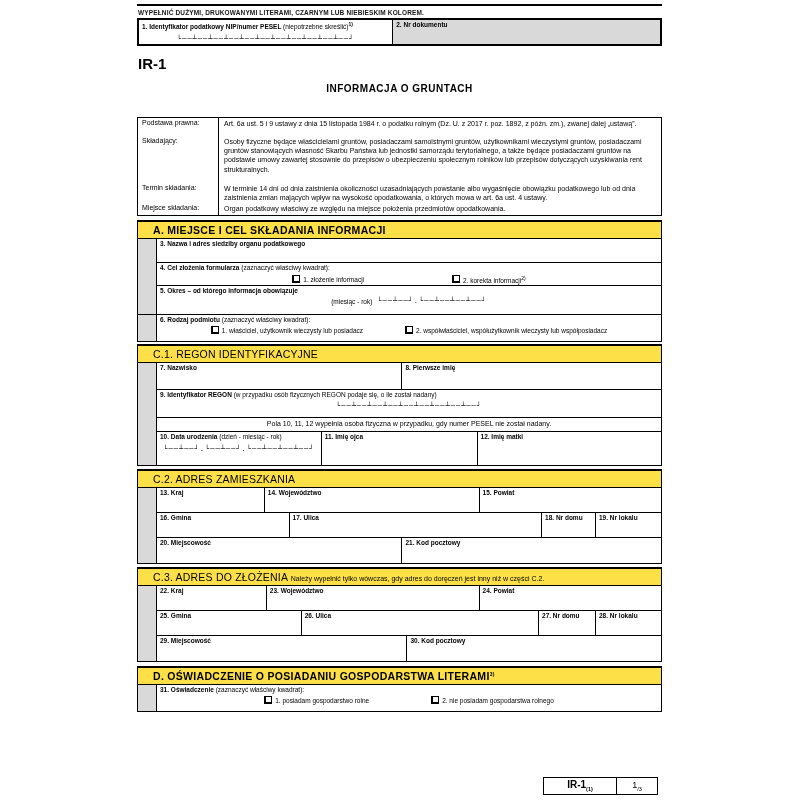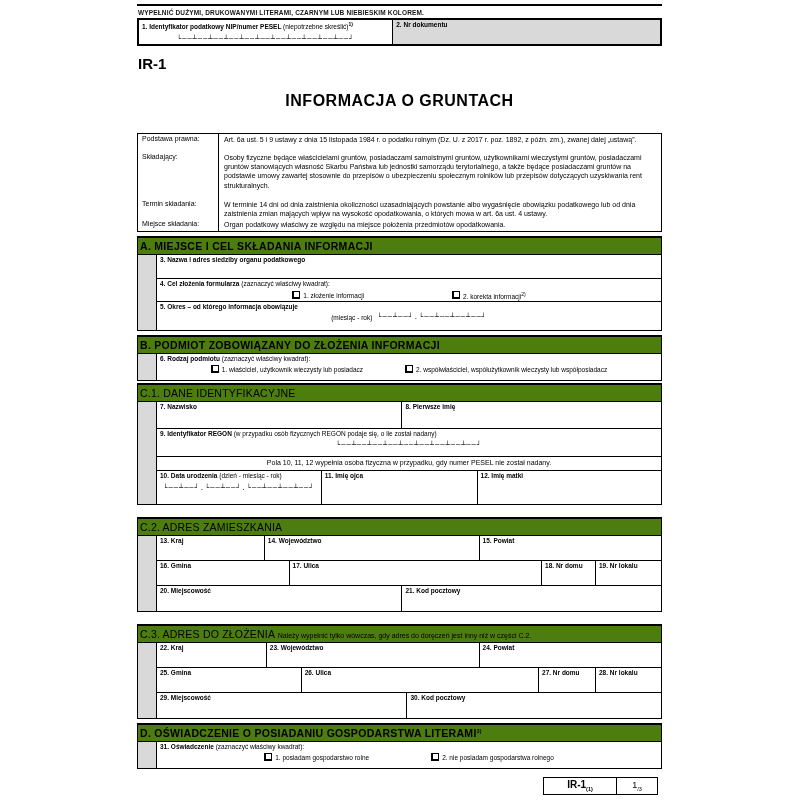--- a/index.html
+++ b/index.html
@@ -16,36 +16,36 @@
   .hcell2 { flex:1; background:#d9d9d9; padding:1px 3px; }
 
   .flabel { font-size:6.5px; font-weight:700; line-height:1.2; }
   .flabel .norm { font-weight:400; }
   sup { font-size:5px; vertical-align:super; }
 
   .comb { font-family:"DejaVu Sans Mono", monospace; font-size:7px; color:#222;
           text-align:center; letter-spacing:1px; white-space:nowrap; }
 
   .code { font-size:15px; font-weight:700; margin:9px 0 0 1px; }
-  .title { text-align:center; font-size:16px; font-weight:700; margin-top:20px; letter-spacing:.5px; }
+  .title { text-align:center; font-size:10px; font-weight:700; margin-top:11px; letter-spacing:.5px; }
 
   .legal { border:1.5px solid #000; margin-top:23px; }
   .lrow { display:flex; }
   .llabel { width:80px; min-width:80px; font-size:7px; padding:1px 2px 0 4px; }
   .ltext { flex:1; border-left:1px solid #000; font-size:7px; line-height:1.32; padding:1px 5px; }
   .lrow:nth-child(1) .ltext { min-height:18px; }
   .lrow:nth-child(2) .ltext { min-height:47px; }
   .lrow:nth-child(3) .ltext { min-height:18px; }
   .lrow:nth-child(4) .ltext { min-height:11px; }
 
-  .sech { background:#4d7c0f; border:1.5px solid #000; border-top-width:2px; border-bottom-width:1px;
-          font-size:10.5px; font-weight:700; padding:2px 4px 2px 2px; letter-spacing:.3px; }
+  .sech { background:#fde047; border:1.5px solid #000; border-top-width:2px; border-bottom-width:1px;
+          font-size:10.5px; font-weight:700; padding:2px 4px 2px 15px; letter-spacing:.3px; }
   .sech.sub { font-weight:400; letter-spacing:.2px; }
   .sech .hnote { font-size:7px; font-weight:400; letter-spacing:0; }
-  .mt4 { margin-top:4px; } .mt3 { margin-top:12px; } .mt2 { margin-top:2px; }
+  .mt4 { margin-top:4px; } .mt3 { margin-top:3px; } .mt2 { margin-top:2px; }
 
   .secb { display:flex; border:1.5px solid #000; border-top:none; }
   .strip { width:19px; min-width:19px; background:#d9d9d9; border-right:1px solid #000; }
   .fields { flex:1; display:flex; flex-direction:column; }
   .frow { display:flex; border-bottom:1px solid #000; }
   .frow:last-child { border-bottom:none; }
   .fcell { border-right:1px solid #000; padding:1px 3px; background:#fff; }
   .fcell:last-child { border-right:none; }
   .grow { flex:1; }
 
@@ -142,21 +142,20 @@
             <div class="flabel">5. Okres – od którego informacja obowiązuje</div>
             <div class="combrow">
               <span class="hint">(miesiąc - rok)</span>
               <span class="comb">└──┴──┘.└──┴──┴──┴──┘</span>
             </div>
           </div>
         </div>
       </div>
     </div>
 
-    <div class="sech mt4">B. PODMIOT ZOBOWIĄZANY DO ZŁOŻENIA INFORMACJI</div>
     <div class="secb">
       <div class="strip"></div>
       <div class="fields">
         <div class="frow h26">
           <div class="fcell grow">
             <div class="flabel">
               <span>6. Rodzaj podmiotu </span><span class="norm">(zaznaczyć właściwy kwadrat):</span>
             </div>
             <div class="opts gapB">
               <div class="opt">
@@ -166,21 +165,21 @@
               <div class="opt">
                 <span class="cb"></span>
                 <span>2. współwłaściciel, współużytkownik wieczysty lub współposiadacz</span>
               </div>
             </div>
           </div>
         </div>
       </div>
     </div>
 
-    <div class="sech sub mt2">C.1. DANE IDENTYFIKACYJNE</div>
+    <div class="sech sub mt2">C.1. REGON IDENTYFIKACYJNE</div>
     <div class="secb">
       <div class="strip"></div>
       <div class="fields">
         <div class="frow h27">
           <div class="fcell" style="width:48.7%">
             <div class="flabel">7. Nazwisko</div>
           </div>
           <div class="fcell grow">
             <div class="flabel">8. Pierwsze imię</div>
           </div>

